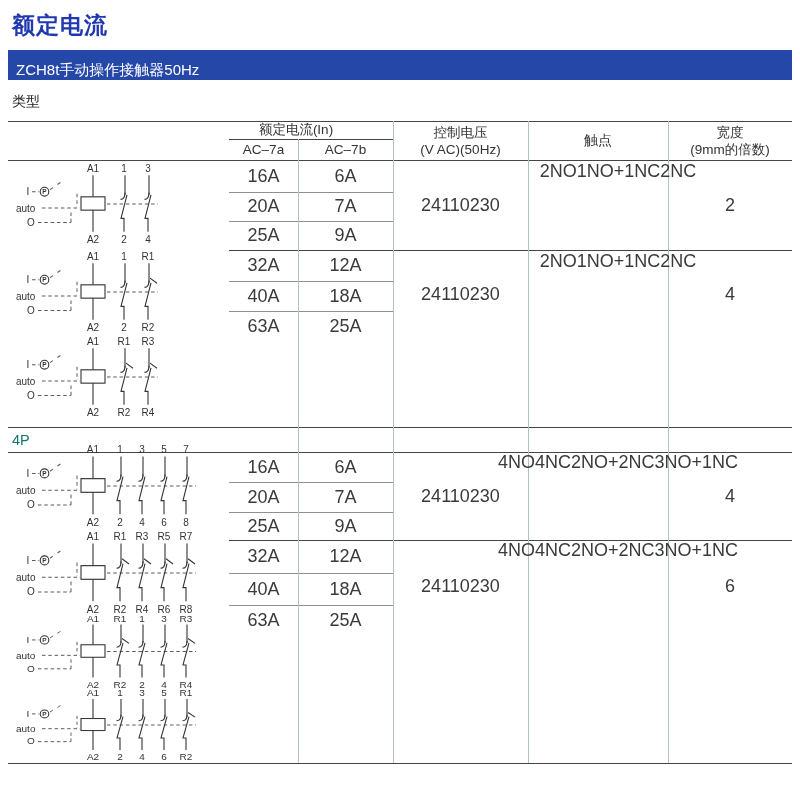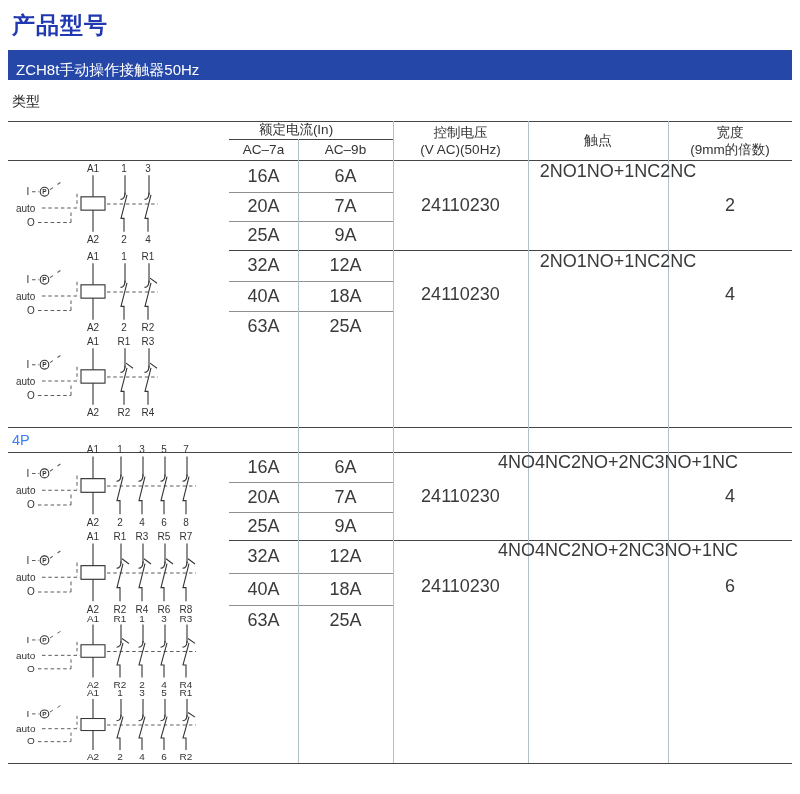--- a/index.html
+++ b/index.html
@@ -17,34 +17,34 @@
   
   .cell{position:absolute;display:flex;align-items:center;justify-content:center;
         font-size:18px;color:#3a3a3a;box-sizing:border-box;}
   .cell.hdr{font-size:13.5px;color:#333333;}
   .two-line{flex-direction:column;line-height:17px;}
   .two-line .inner{text-align:center;}
   .stack{flex-direction:row;}
   .stack div{margin:3.2px 0;line-height:17px;}
   .stack.tight div{margin:2px 0;}
   .stack.left{align-items:flex-start;padding-left:40px;}
-  #label-4p{justify-content:flex-start;padding-left:4px;font-size:14.5px;color:#3b82f6;}
+  #label-4p{justify-content:flex-start;padding-left:4px;font-size:14.5px;color:#0f766e;}
   
   .diagram{position:absolute;left:15px;width:200px;}
   .diagram svg{display:block;width:100%;height:100%;}
   .ln{stroke:#333333;fill:none;stroke-width:1.1;}
   .dsh{stroke:#5a5a5a;fill:none;stroke-width:1;stroke-dasharray:3.5,2.8;}
   .lb{font-family:"Liberation Sans",sans-serif;font-size:10px;fill:#333333;text-anchor:middle;}
   .lb.start{text-anchor:start;}
   .pb{font-family:"Liberation Sans",sans-serif;font-size:6.5px;fill:#333333;text-anchor:middle;font-weight:bold;}
 </style>
 </head>
 <body>
 
-<div class="abs" id="page-title">产品型号</div>
+<div class="abs" id="page-title">额定电流</div>
 <div class="abs" id="banner">
   <span>ZCH8t手动操作接触器50Hz</span>
 </div>
 <div class="abs" id="type-label">类型</div>
 
 <div>
 
   <div class="hl dark" style="left:8px;top:121px;width:784px;"></div>
   <div class="hl dark" style="left:229px;top:139px;width:164px;"></div>
   <div class="hl dark" style="left:8px;top:160px;width:784px;"></div>
@@ -62,21 +62,21 @@
   <div class="hl" style="left:229px;top:605px;width:164px;"></div>
   <div class="hl dark" style="left:8px;top:763px;width:784px;"></div>
 
   <div class="vl" style="left:298px;top:139px;height:624px;"></div>
   <div class="vl" style="left:393px;top:121px;height:642px;"></div>
   <div class="vl" style="left:528px;top:121px;height:642px;"></div>
   <div class="vl" style="left:668px;top:121px;height:642px;"></div>
 
   <div class="cell hdr" style="left:214px;top:121px;width:164px;height:18px;">额定电流(In)</div>
   <div class="cell hdr" style="left:229px;top:139px;width:69px;height:21px;">AC–7a</div>
-  <div class="cell hdr" style="left:298px;top:139px;width:95px;height:21px;">AC–9b</div>
+  <div class="cell hdr" style="left:298px;top:139px;width:95px;height:21px;">AC–7b</div>
   <div class="cell hdr two-line" style="left:393px;top:121px;width:135px;height:39px;">
     <div class="inner">
       <div>控制电压</div>
       <div>(V AC)(50Hz)</div>
     </div>
   </div>
   <div class="cell hdr" style="left:528px;top:121px;width:140px;height:39px;font-size:14px;">触点</div>
   <div class="cell hdr two-line" style="left:668px;top:121px;width:124px;height:39px;">
     <div class="inner">
       <div>宽度</div>

